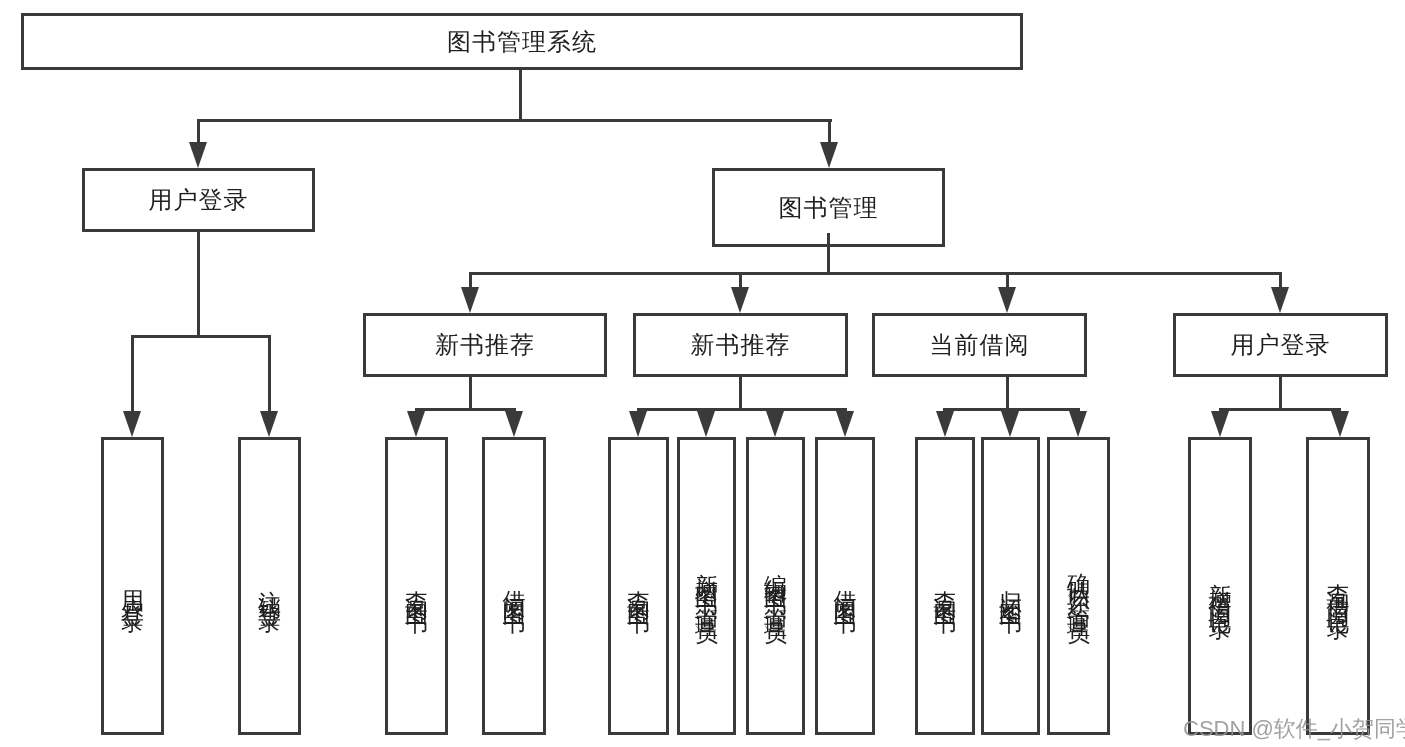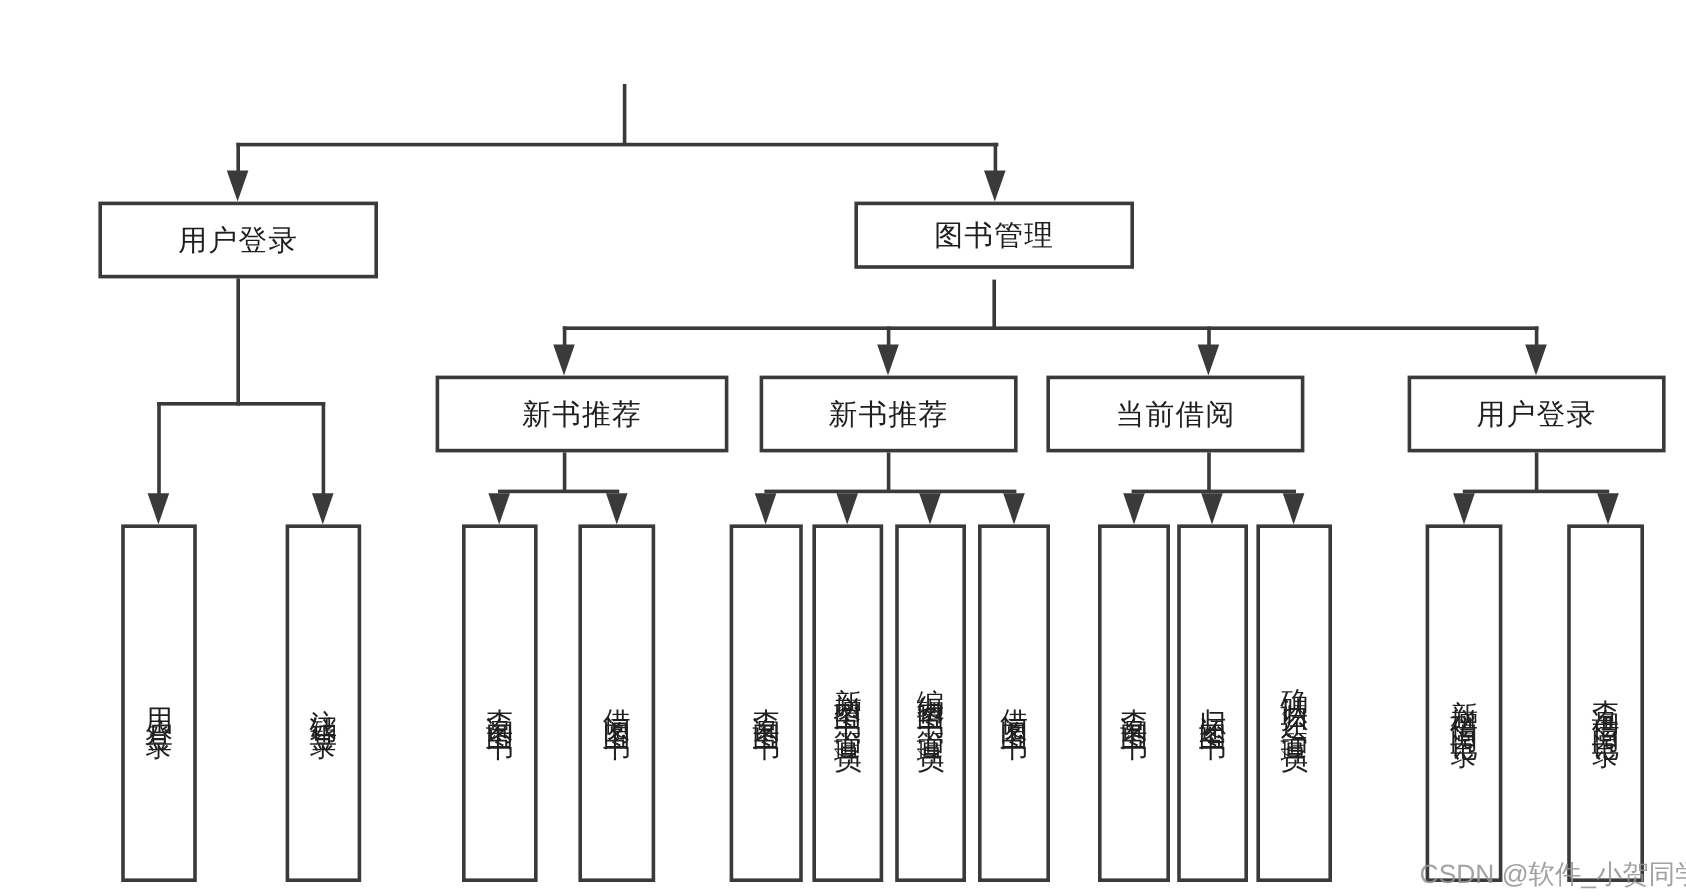--- a/index.html
+++ b/index.html
@@ -30,26 +30,29 @@
   .watermark{
     position:absolute;left:1183px;top:714px;z-index:5;
     font-size:22px;color:rgba(148,148,148,0.88);white-space:nowrap;
   }
 </style>
 </head>
 <body>
 
 <div id="canvas">
 
+  <div class="node" style="left:21px;top:13px;width:1002px;height:57px;">
+    <span>图书管理系统</span>
+  </div>
 
   <div class="node" style="left:82px;top:168px;width:233px;height:64px;">
     <span>用户登录</span>
   </div>
 
-  <div class="node" style="left:712px;top:168px;width:233px;height:56px;">
+  <div class="node" style="left:712px;top:168px;width:233px;height:79px;">
     <span>图书管理</span>
   </div>
 
   <div class="node" style="left:363px;top:313px;width:244px;height:64px;">
     <span>新书推荐</span>
   </div>
 
   <div class="node" style="left:633px;top:313px;width:215px;height:64px;">
     <span>新书推荐</span>
   </div>

